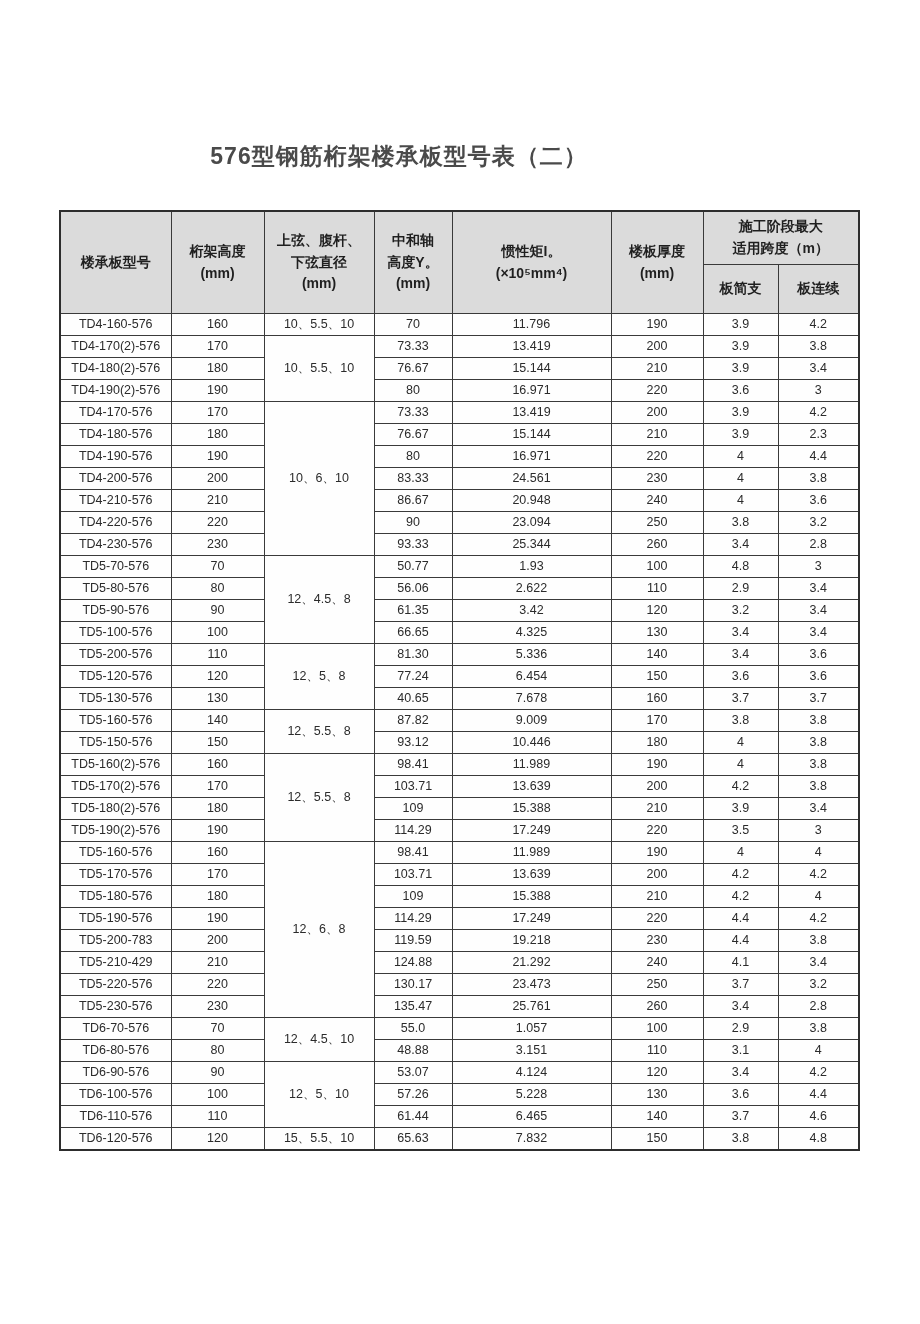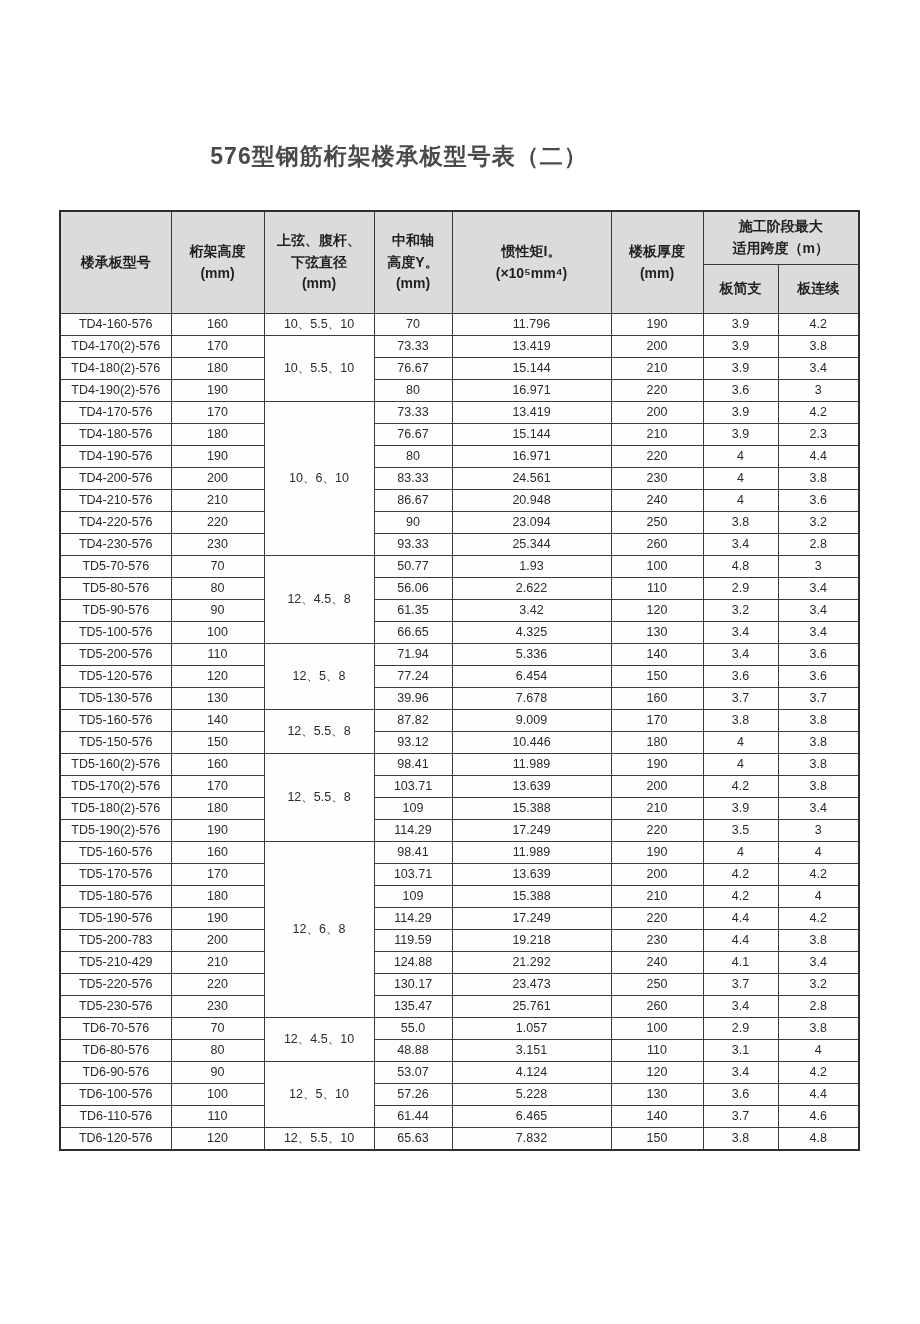--- a/index.html
+++ b/index.html
@@ -255,39 +255,39 @@
           <td>66.65</td>
           <td>4.325</td>
           <td>130</td>
           <td>3.4</td>
           <td>3.4</td>
         </tr>
         <tr>
           <td>TD5-200-576</td>
           <td>110</td>
           <td rowspan="3">12、5、8</td>
-          <td>71.94</td>
+          <td>81.30</td>
           <td>5.336</td>
           <td>140</td>
           <td>3.4</td>
           <td>3.6</td>
         </tr>
         <tr>
           <td>TD5-120-576</td>
           <td>120</td>
           <td>77.24</td>
           <td>6.454</td>
           <td>150</td>
           <td>3.6</td>
           <td>3.6</td>
         </tr>
         <tr>
           <td>TD5-130-576</td>
           <td>130</td>
-          <td>39.96</td>
+          <td>40.65</td>
           <td>7.678</td>
           <td>160</td>
           <td>3.7</td>
           <td>3.7</td>
         </tr>
         <tr>
           <td>TD5-160-576</td>
           <td>140</td>
           <td rowspan="2">12、5.5、8</td>
           <td>87.82</td>
@@ -458,21 +458,21 @@
           <td>110</td>
           <td>61.44</td>
           <td>6.465</td>
           <td>140</td>
           <td>3.7</td>
           <td>4.6</td>
         </tr>
         <tr>
           <td>TD6-120-576</td>
           <td>120</td>
-          <td rowspan="1">12、5.5、10</td>
+          <td rowspan="1">15、5.5、10</td>
           <td>65.63</td>
           <td>7.832</td>
           <td>150</td>
           <td>3.8</td>
           <td>4.8</td>
         </tr>
       </tbody>
   </table>
 
 </div>

